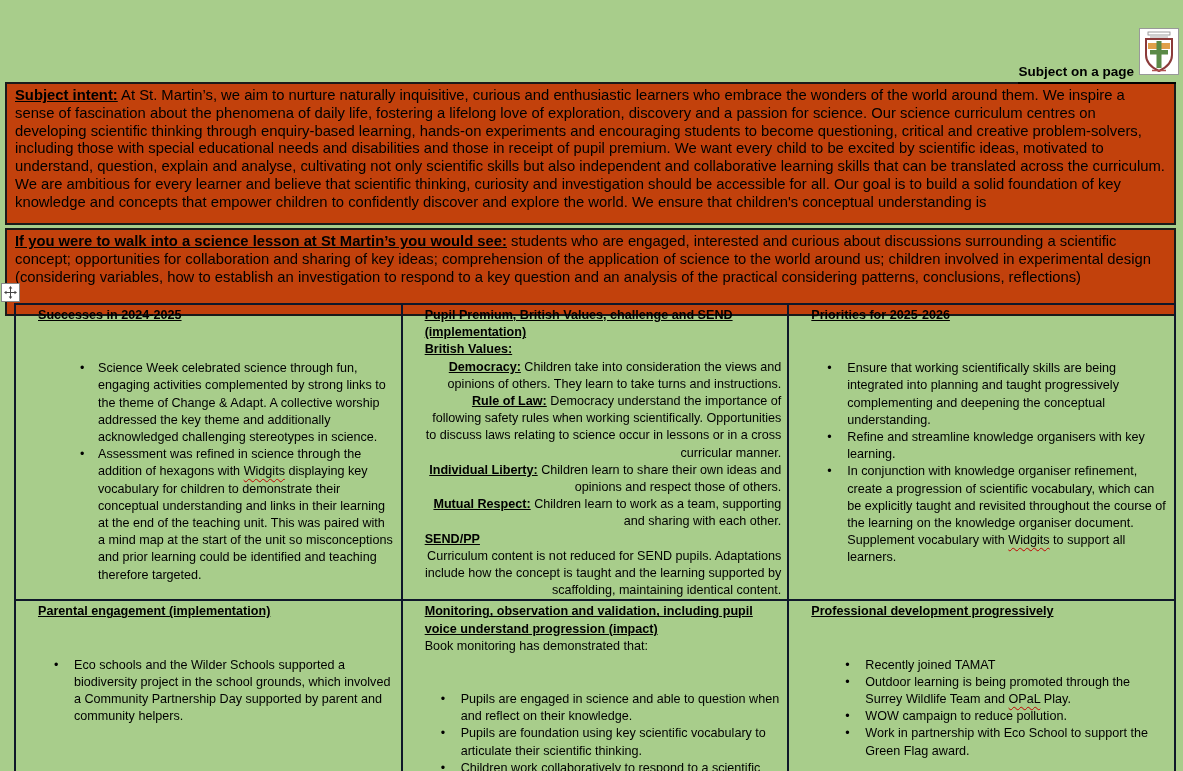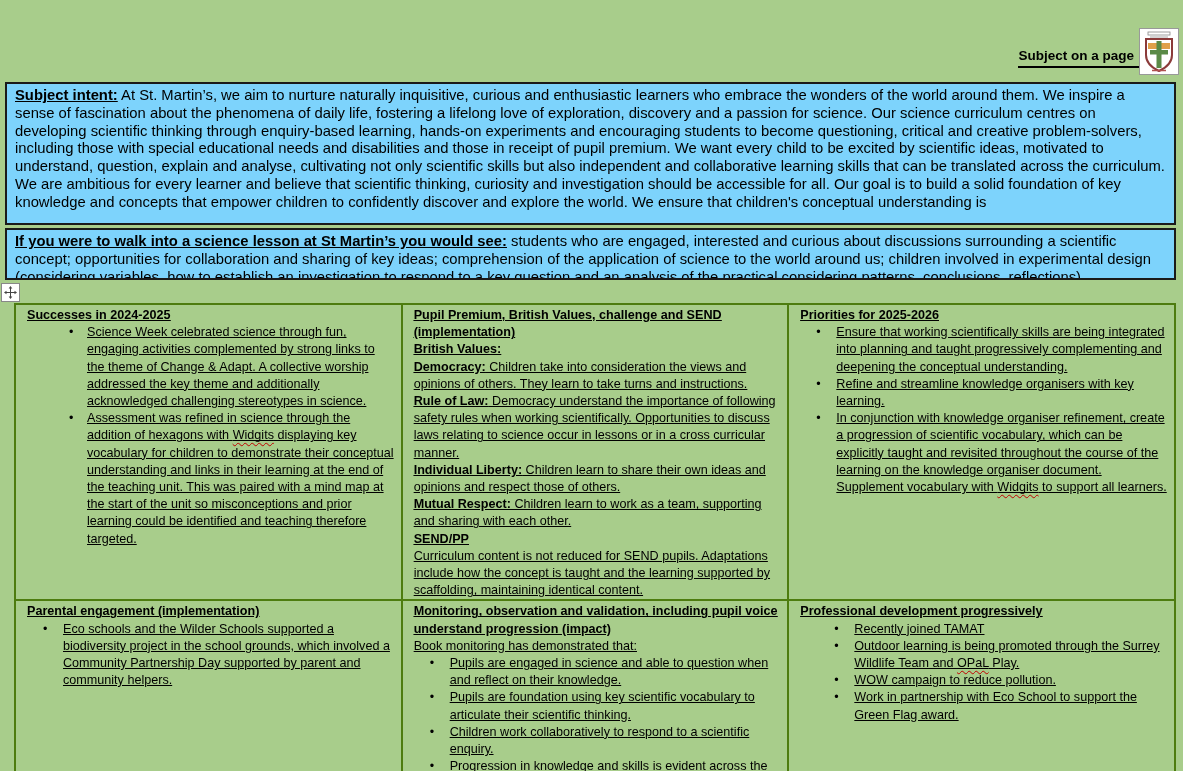--- a/index.html
+++ b/index.html
@@ -9,95 +9,94 @@
     background:#a8cd8b;
     position:relative;
     overflow:hidden;
     color:#000;
   }
   .page { position:absolute; inset:0; }
 
   
   .header-line {
     position:absolute;
-    top:48px; right:7px;
+    top:64px; right:7px;
     font-weight:bold; font-size:13.5px;
     border-bottom:2px solid #000;
     padding-bottom:3px;
     padding-right:42px;
     z-index:1;
   }
   .logo {
     position:absolute; top:28px; right:4px;
     width:40px; height:47px;
     background:#fff;
     border:1px solid #999;
     z-index:2;
     display:flex; align-items:center; justify-content:center;
   }
 
   
   .box {
     position:absolute; left:5px; width:1171px;
-    background:#7dd3fc;
+    background:#c2410c;
     border:2px solid #1a1a1a;
     padding:3px 8px 0 8px;
     font-size:14.8px;
     line-height:17.8px;
     overflow:hidden;
   }
   .box-intent { top:82px; height:143px; }
-  .box-walkin { top:228px; height:52px; }
+  .box-walkin { top:228px; height:88px; }
   .lbl { font-weight:bold; text-decoration:underline; }
 
   
   .move-handle {
     position:absolute; left:1px; top:283px;
     width:19px; height:19px;
     background:#fff; border:1px solid #888;
     display:flex; align-items:center; justify-content:center;
     cursor:move;
   }
 
   
   table.sop {
     position:absolute; left:14px; top:303px;
     width:1162px;
     border-collapse:collapse;
     table-layout:fixed;
   }
   table.sop td {
-    border:2px solid #4d7c0f;
+    border:2px solid #0f172a;
     vertical-align:top;
-    padding:2px 6px 0 11px;
+    padding:2px 6px 0 22px;
     font-size:12.6px;
     line-height:17.2px;
     overflow:hidden;
-    text-decoration:underline;
   }
   tr.r1 td { height:277px; }
   tr.r2 td { height:182px; }
   .cell-heading { font-weight:bold; }
   .cell-heading span, .u { text-decoration:underline; }
-  ul.bl { list-style:none; }
+  ul.bl { list-style:none;margin-top:36px; }
   ul.bl li { position:relative; }
   ul.bl li::before { content:"\2022"; position:absolute; }
   ul.bl-wide  li { padding-left:60px; }
   ul.bl-wide  li::before { left:42px; }
   ul.bl-mid   li { padding-left:54px; }
   ul.bl-mid   li::before { left:34px; }
   ul.bl-narrow li { padding-left:36px; }
   ul.bl-narrow li::before { left:16px; }
   .sq {
     text-decoration:underline wavy #c00000;
     text-decoration-skip-ink:none;
     text-underline-offset:3px;
     text-decoration-thickness:1px;
   }
-  .bv p { margin:0; }
+  .bv p { margin:0;text-align:right; }
 </style>
 </head>
 <body>
 
 <div class="page">
 
   <div class="header-line">
     <span>Subject on a page</span>
   </div>
   <div class="logo">

